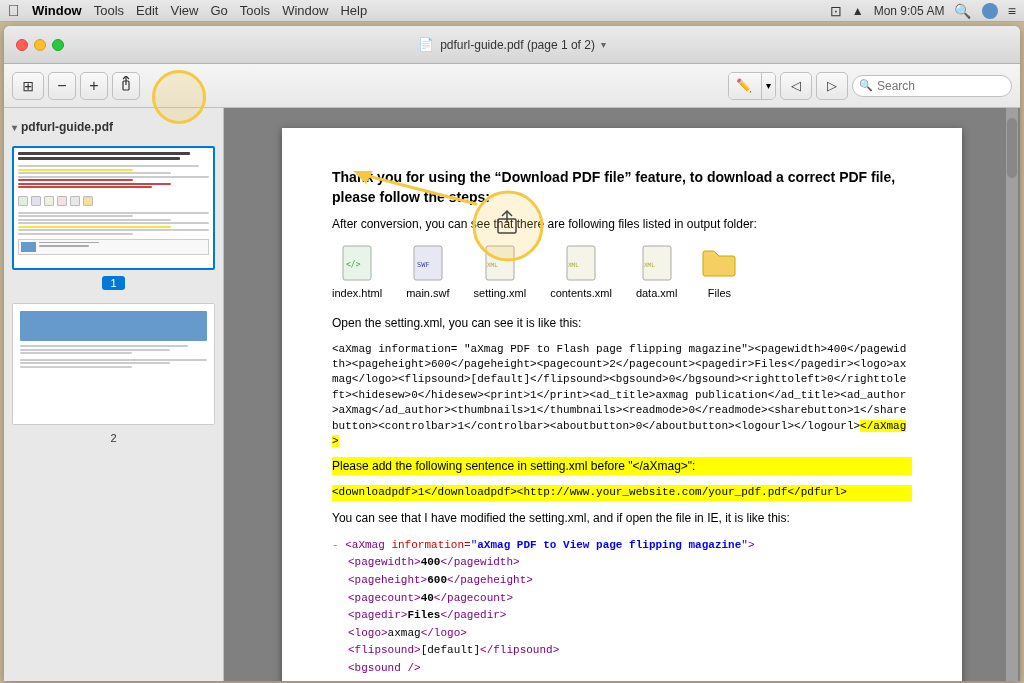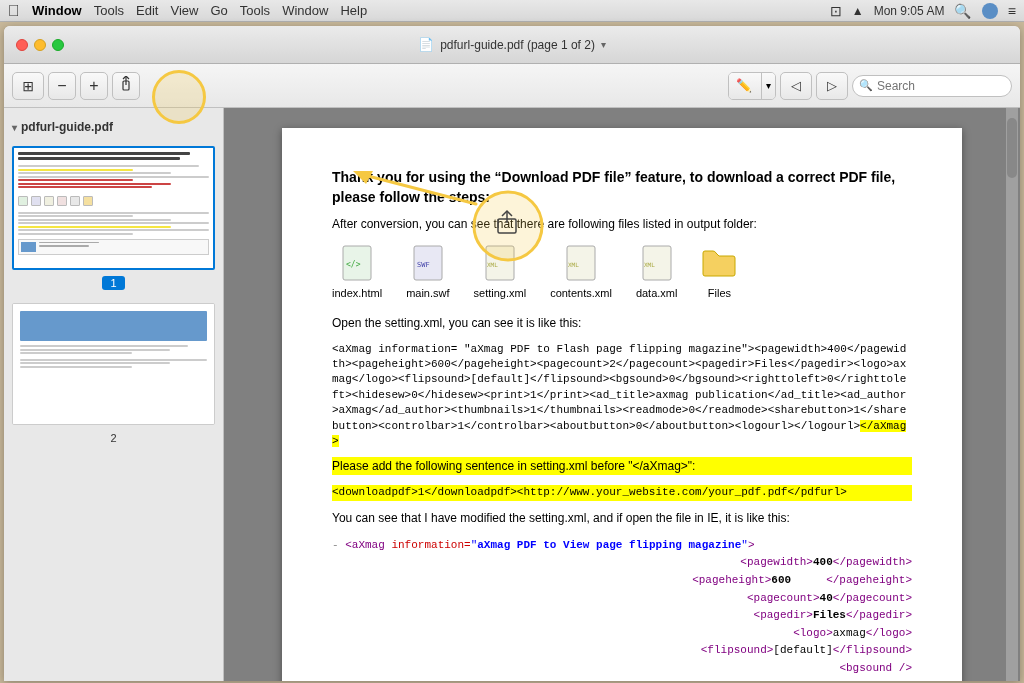--- a/index.html
+++ b/index.html
@@ -342,21 +342,20 @@
       font-size: 11px;
       line-height: 1.4;
       margin-bottom: 8px;
       word-break: break-all;
     }
     .pdf-highlight {
       background: #ffff00;
     }
     .pdf-indent {
       padding-left: 16px;
-      text-align: right;
     }
     .file-icons-row {
       display: flex;
       gap: 24px;
       margin: 12px 0;
       align-items: flex-end;
     }
     .file-icon-item {
       display: flex;
       flex-direction: column;
@@ -640,21 +639,21 @@
           &lt;downloadpdf&gt;1&lt;/downloadpdf&gt;&lt;http://www.your_website.com/your_pdf.pdf&lt;/pdfurl&gt;
         </p>
 
         <p class="pdf-para">You can see that I have modified the setting.xml, and if open the file in IE, it is like this:</p>
 
         <div class="pdf-mono" style="font-family:'Courier New',monospace;font-size:11px;line-height:1.6;">
           <div>
             <span style="color:#888;">- </span><span style="color:#800080;">&lt;aXmag</span> <span style="color:#cc0000;margin-top:41px;">information=</span><span style="color:#0000ff;">"<strong>aXmag PDF to View page flipping magazine</strong>"</span><span style="color:#800080;">&gt;</span>
           </div>
           <div class="pdf-indent"><span style="color:#800080;">&lt;pagewidth&gt;</span><strong>400</strong><span style="color:#800080;">&lt;/pagewidth&gt;</span></div>
-          <div class="pdf-indent"><span style="color:#800080;">&lt;pageheight&gt;</span><strong>600</strong><span style="color:#800080;padding-left:35px;">&lt;/pageheight&gt;</span></div>
+          <div class="pdf-indent"><span style="color:#800080;">&lt;pageheight&gt;</span><strong>600</strong><span style="color:#800080;">&lt;/pageheight&gt;</span></div>
           <div class="pdf-indent"><span style="color:#800080;">&lt;pagecount&gt;</span><strong>40</strong><span style="color:#800080;">&lt;/pagecount&gt;</span></div>
           <div class="pdf-indent"><span style="color:#800080;">&lt;pagedir&gt;</span><strong>Files</strong><span style="color:#800080;margin-top:46px;">&lt;/pagedir&gt;</span></div>
           <div class="pdf-indent"><span style="color:#800080;">&lt;logo&gt;</span>axmag<span style="color:#800080;">&lt;/logo&gt;</span></div>
           <div class="pdf-indent"><span style="color:#800080;">&lt;flipsound&gt;</span>[default]<span style="color:#800080;">&lt;/flipsound&gt;</span></div>
           <div class="pdf-indent"><span style="color:#800080;">&lt;bgsound /&gt;</span></div>
           <div class="pdf-indent"><span style="color:#800080;">&lt;righttoleft&gt;</span>0<span style="color:#800080;">&lt;/righttoleft&gt;</span></div>
 
         </div>
       </div>
 

